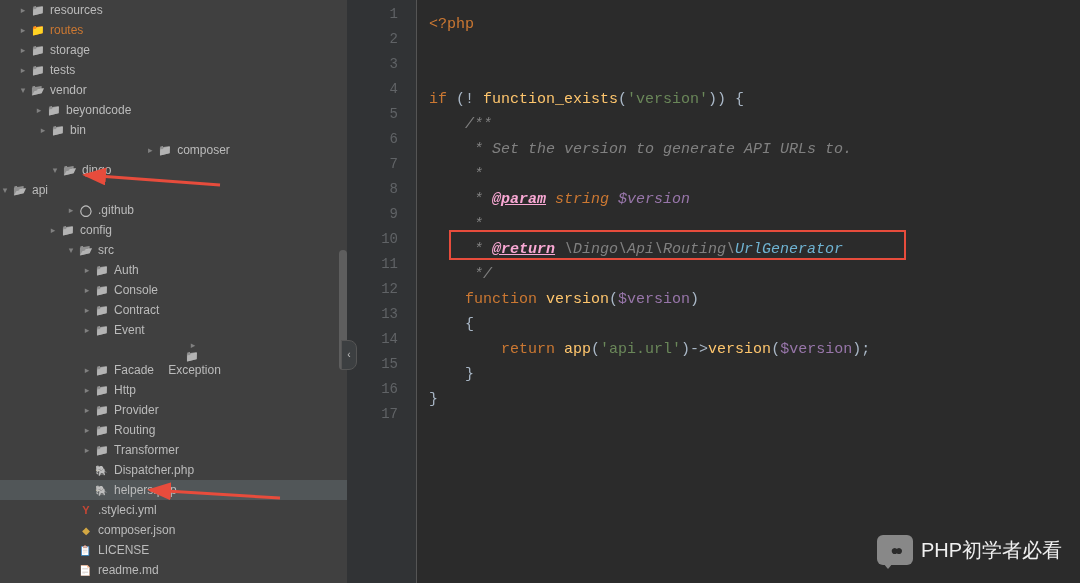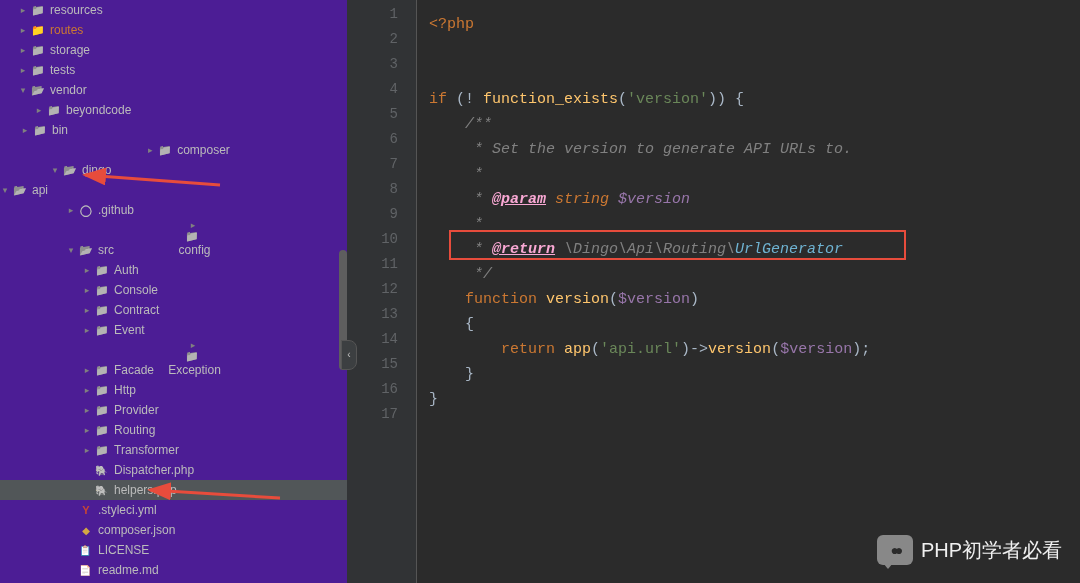--- a/index.html
+++ b/index.html
@@ -10,21 +10,21 @@
   font-family: Consolas, 'Courier New', monospace;
   font-size: 13px;
   color: #a9b7c6;
   overflow: hidden;
   display: flex;
   position: relative;
 }
 .sidebar {
   width: 347px;
   height: 100%;
-  background: #4c1d95;
+  background: #404040;
   overflow-y: auto;
   overflow-x: hidden;
   font-family: Arial, sans-serif;
   font-size: 12px;
   color: #bbbbbb;
   position: relative;
 }
 .tree-item {
   display: flex;
   align-items: center;
@@ -218,21 +218,21 @@
       <div class="tree-item" style="padding-left: 18px;">
         <span class="chev open"></span>
         <span class="ficon folder-open"></span>
         <span class="label">vendor</span>
       </div>
       <div class="tree-item" style="padding-left: 34px;">
         <span class="chev closed"></span>
         <span class="ficon folder"></span>
         <span class="label">beyondcode</span>
       </div>
-      <div class="tree-item" style="padding-left: 20px;">
+      <div class="tree-item" style="padding-left: 38px;">
         <span class="chev closed"></span>
         <span class="ficon folder"></span>
         <span class="label">bin</span>
       </div>
       <div class="tree-item" style="padding-left: 34px; justify-content: center;">
         <span class="chev closed"></span>
         <span class="ficon folder"></span>
         <span class="label">composer</span>
       </div>
       <div class="tree-item" style="padding-left: 50px;">
@@ -243,21 +243,21 @@
       <div class="tree-item" style="">
         <span class="chev open"></span>
         <span class="ficon folder-open"></span>
         <span class="label">api</span>
       </div>
       <div class="tree-item" style="padding-left: 66px;">
         <span class="chev closed"></span>
         <span class="ficon github"></span>
         <span class="label">.github</span>
       </div>
-      <div class="tree-item" style="padding-left: 48px; flex-direction: column;">
+      <div class="tree-item" style="padding-left: 48px;">
         <span class="chev closed"></span>
         <span class="ficon folder"></span>
         <span class="label">config</span>
       </div>
       <div class="tree-item" style="padding-left: 66px;">
         <span class="chev open"></span>
         <span class="ficon folder-open"></span>
         <span class="label">src</span>
       </div>
       <div class="tree-item" style="padding-left: 82px;">

